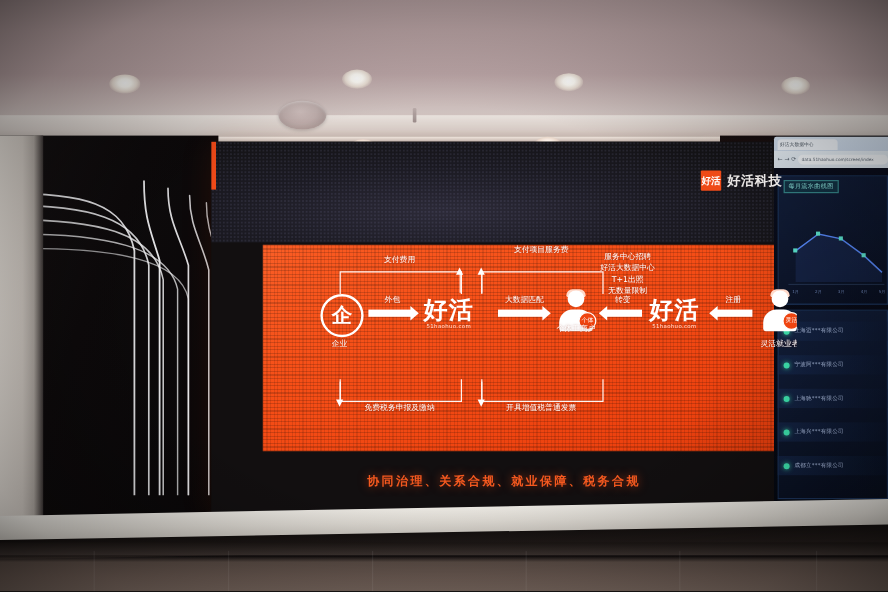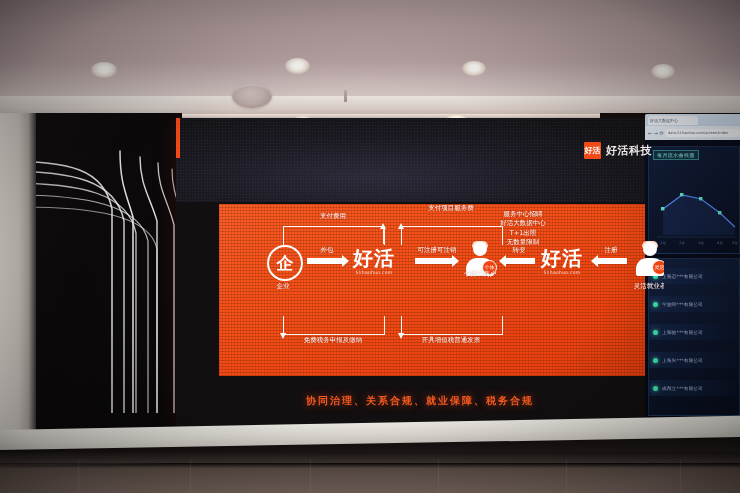--- a/index.html
+++ b/index.html
@@ -239,21 +239,21 @@
         <div class="lbl c" style="left:64px;top:78px;">企业</div>
 
         <div class="lbl c" style="left:108px;top:42px;">外包</div>
         <div class="arr" style="left:88px;top:54px;width:36px;"></div>
 
         <div class="hh-logo" style="left:134px;top:44px;">
           <div class="hh-main">好活</div>
           <div class="hh-sub">51haohuo.com</div>
         </div>
 
-        <div class="lbl c" style="left:218px;top:42px;">可注册可注销</div>
+        <div class="lbl c" style="left:218px;top:42px;">大数据匹配</div>
         <div class="arr" style="left:196px;top:54px;width:38px;"></div>
 
         <div class="person" style="left:246px;top:38px;">
           <div class="p-hair"></div>
           <div class="p-head"></div>
           <div class="p-body"></div>
           <div class="p-badge">个体</div>
         </div>
         <div class="lbl c" style="left:261px;top:66px;">个体工商户</div>
 

